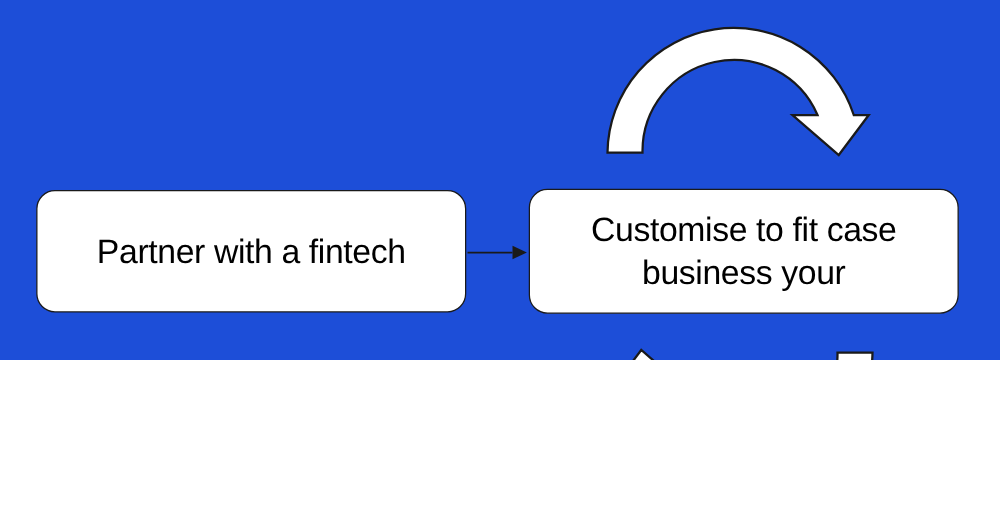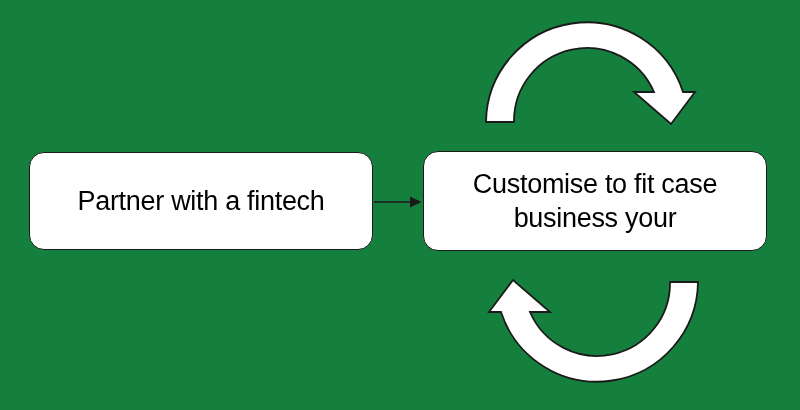--- a/index.html
+++ b/index.html
@@ -3,22 +3,22 @@
 <meta charset="utf-8">
 <style>
   html, body {
     margin: 0;
     padding: 0;
     background: #ffffff;
   }
   .canvas {
     position: relative;
     width: 800px;
-    height: 410px;
-    background: #15803d;
+    height: 288px;
+    background: #1d4ed8;
     font-family: "Liberation Sans", sans-serif;
     overflow: hidden;
   }
   .shape-layer {
     position: absolute;
     left: 0;
     top: 0;
     width: 800px;
     height: 410px;
   }

